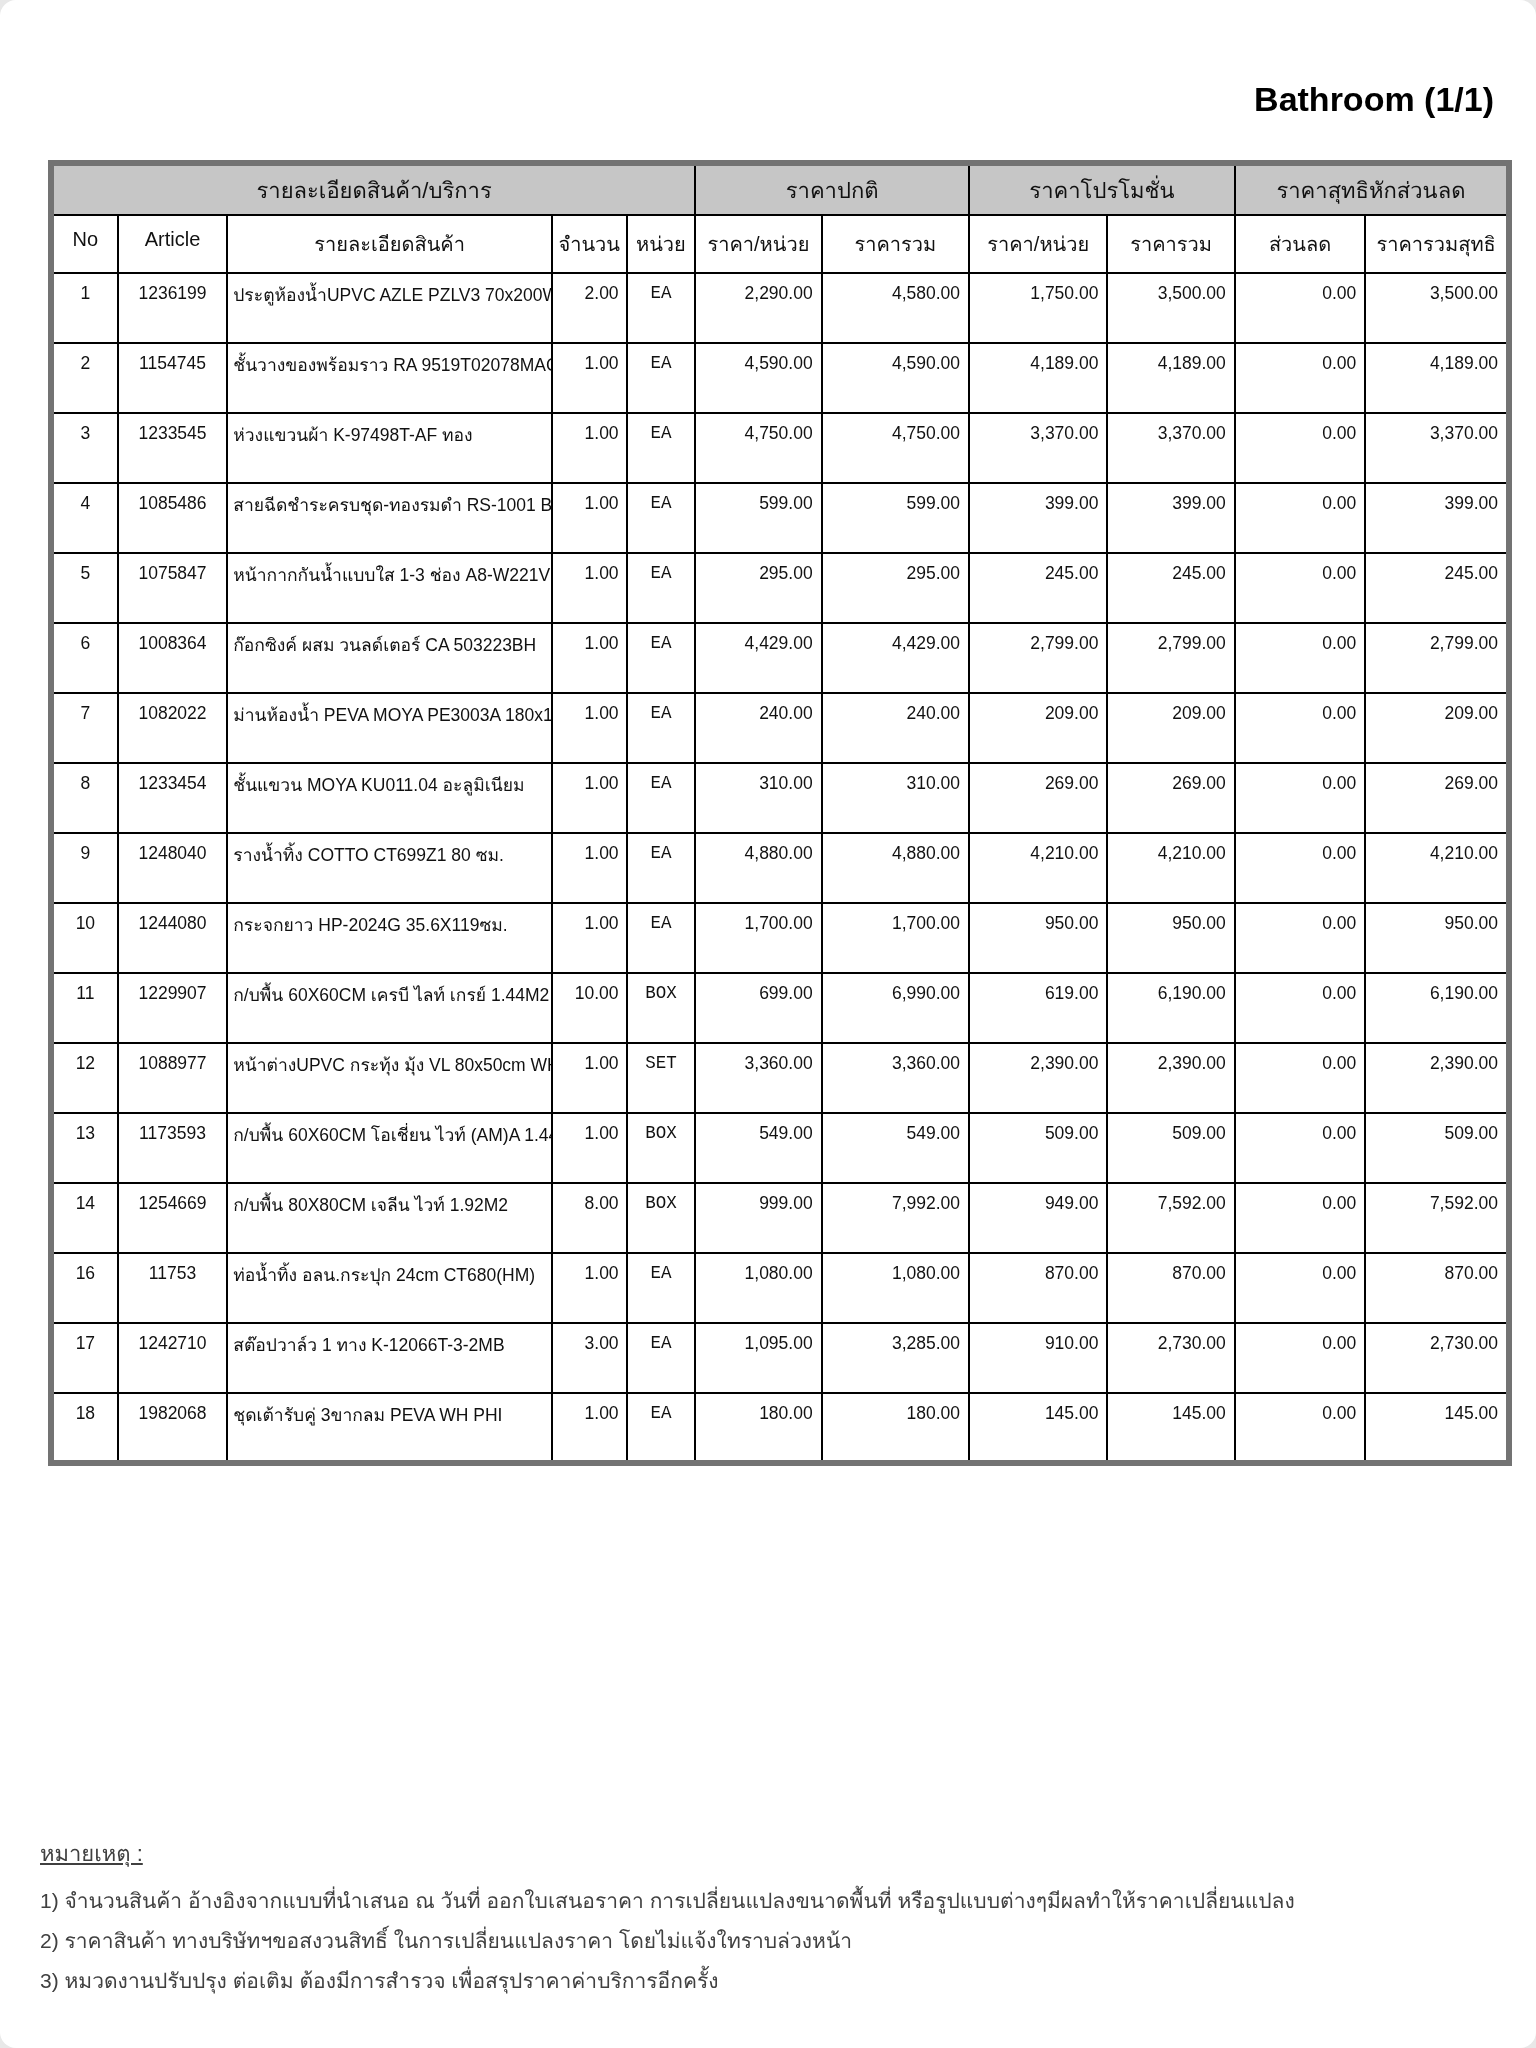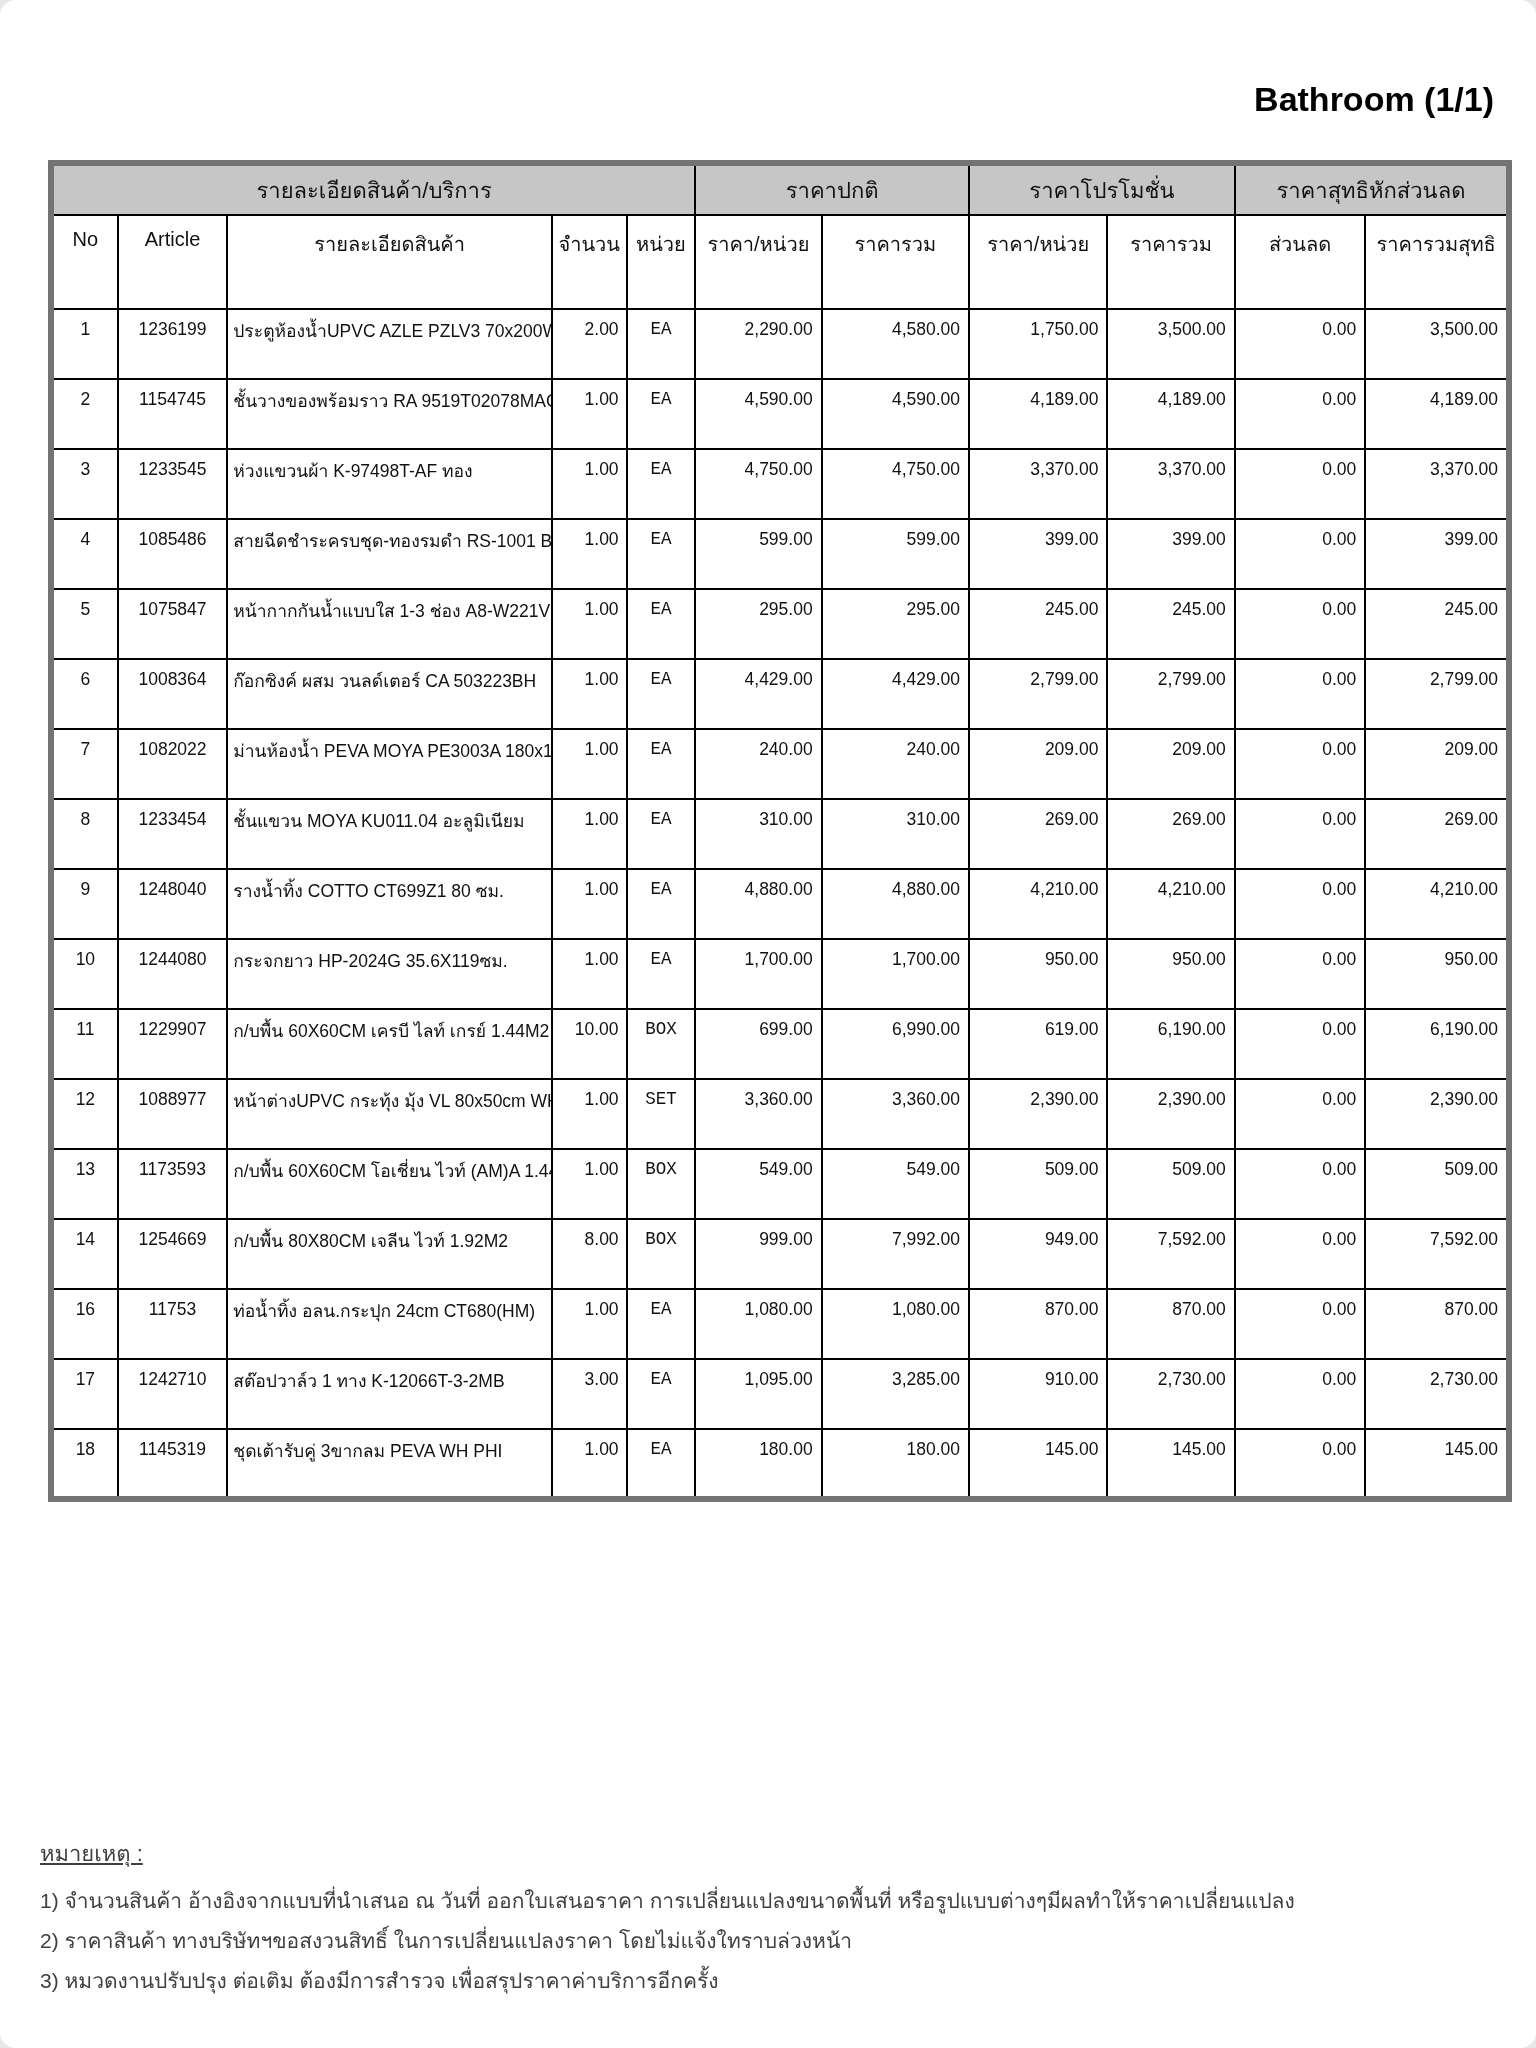--- a/index.html
+++ b/index.html
@@ -41,21 +41,21 @@
   table.quote { border: 6px solid #737373; }
   tr.group-row th {
     background: #c6c6c6;
     height: 52px;
     font-size: 22px;
     text-align: center;
     vertical-align: middle;
   }
   tr.colhead-row th {
     background: #fff;
-    height: 94px;
+    height: 58px;
     font-size: 20px;
     text-align: center;
     vertical-align: top;
     padding-top: 12px;
   }
   tr.data-row td {
     height: 70px;
     font-size: 17.5px;
     vertical-align: top;
     padding-top: 9px;
@@ -341,21 +341,21 @@
           <td class="c-unit">EA</td>
           <td class="c-num">1,095.00</td>
           <td class="c-num">3,285.00</td>
           <td class="c-num">910.00</td>
           <td class="c-num">2,730.00</td>
           <td class="c-num">0.00</td>
           <td class="c-num">2,730.00</td>
         </tr>
         <tr class="data-row">
           <td class="c-no">18</td>
-          <td class="c-article">1145319</td>
+          <td class="c-article">1982068</td>
           <td class="c-desc">ชุดเต้ารับคู่ 3ขากลม PEVA WH PHI</td>
           <td class="c-qty">1.00</td>
           <td class="c-unit">EA</td>
           <td class="c-num">180.00</td>
           <td class="c-num">180.00</td>
           <td class="c-num">145.00</td>
           <td class="c-num">145.00</td>
           <td class="c-num">0.00</td>
           <td class="c-num">145.00</td>
         </tr>

